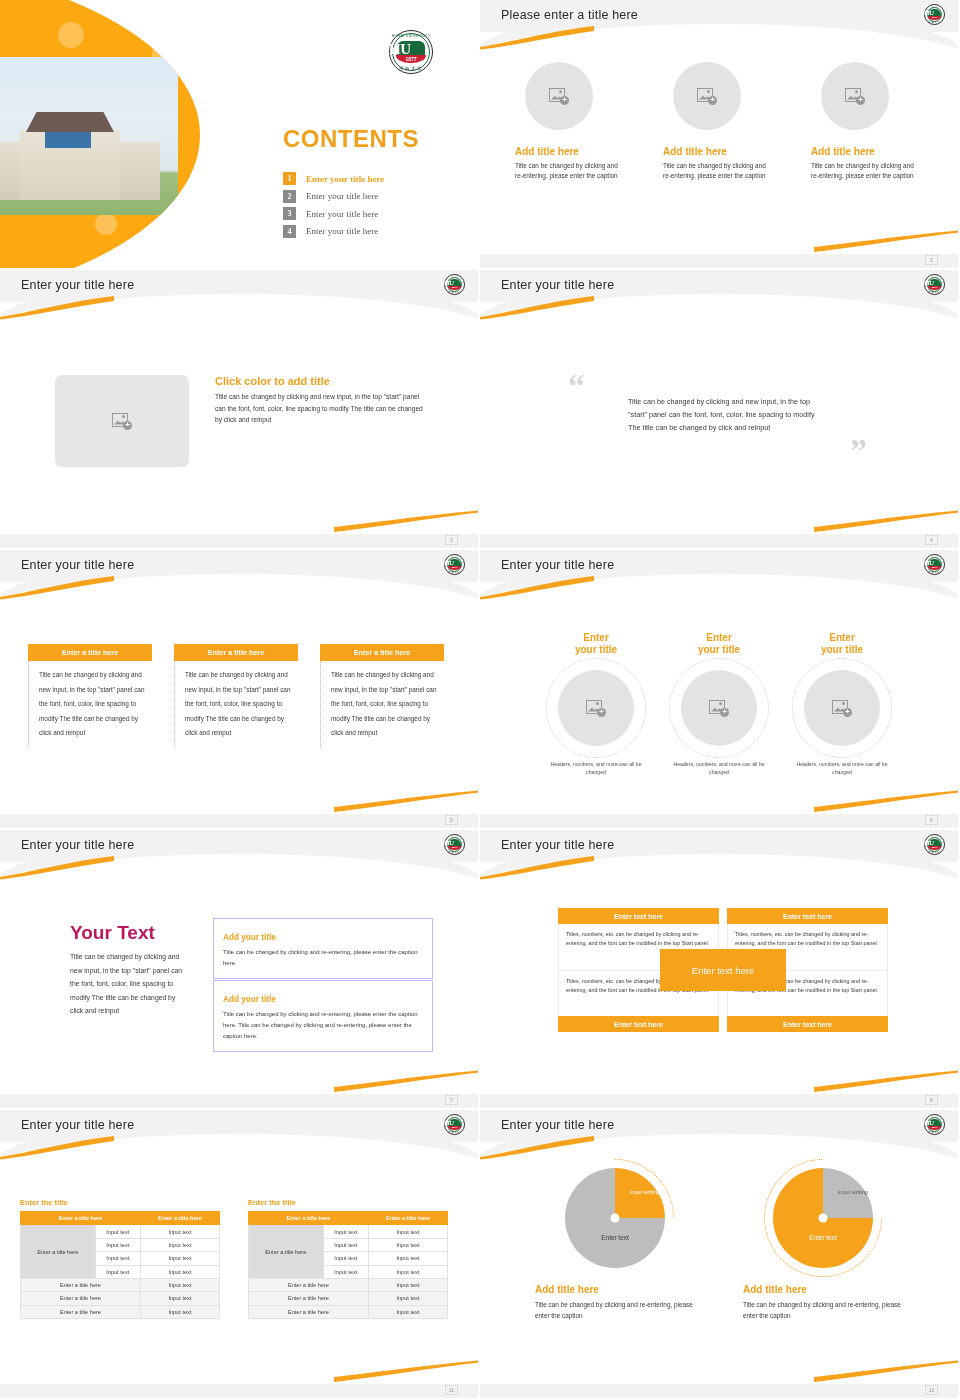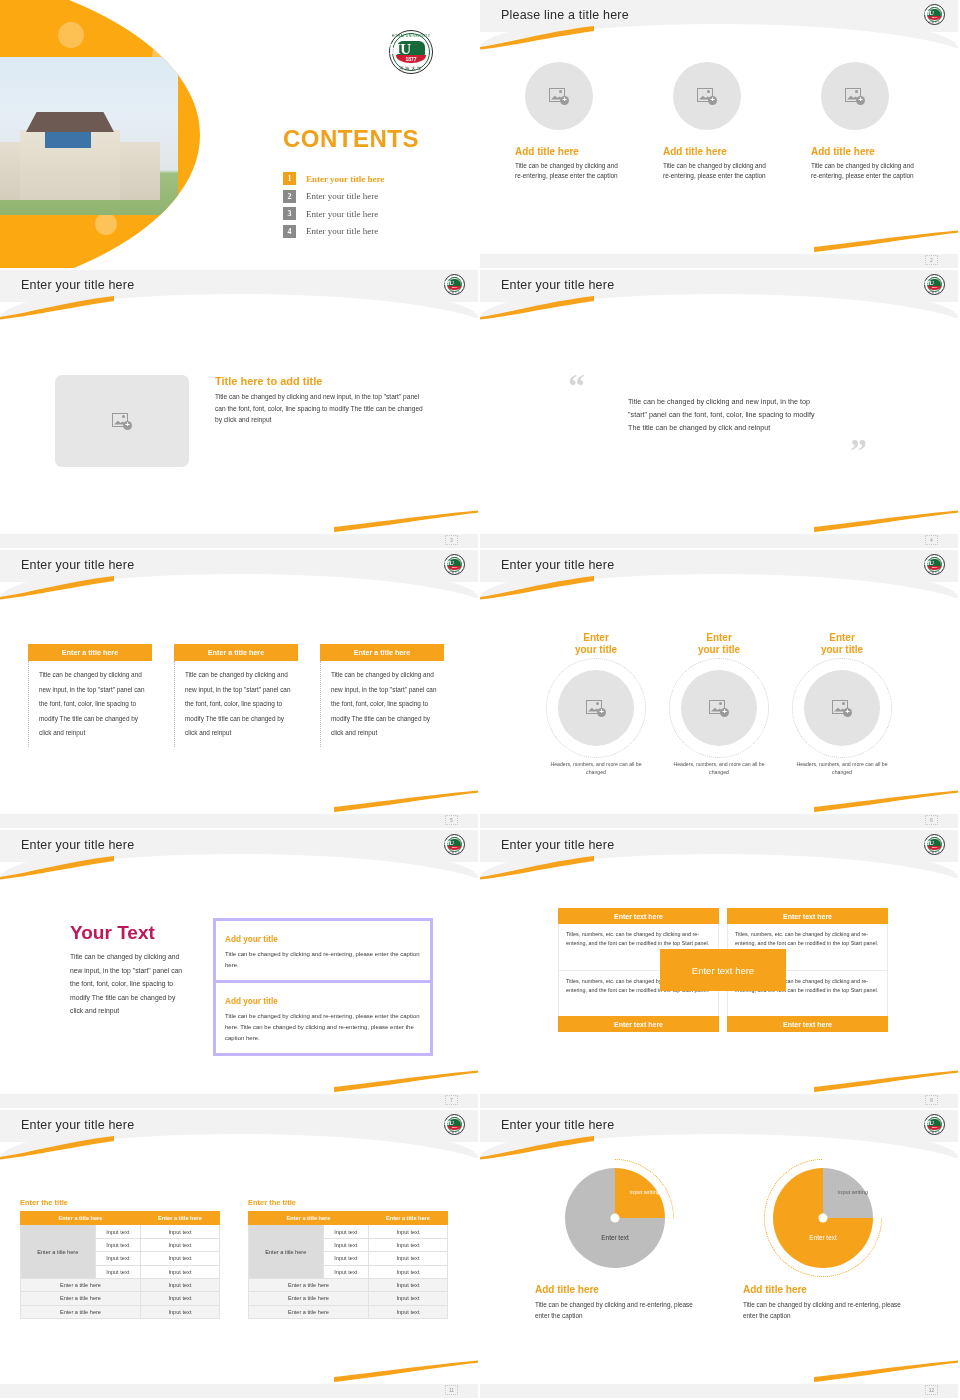--- a/index.html
+++ b/index.html
@@ -173,21 +173,21 @@
              border:1px dotted #cfcfcf; border-radius:50%;
              display:flex; align-items:center; justify-content:center; }
   .s6-ring .ph-circle { width:76px; height:76px; }
   .s6-cap { margin-top:2px; font-size:5.2px; line-height:8px; color:#555; }
 
   
   .s7-left { position:absolute; left:70px; top:92px; width:120px; z-index:4; }
   .s7-big { font-size:19px; color:#be185d; font-weight:bold; }
   .s7-p { margin-top:6px; font-size:6.8px; line-height:13.5px; color:#3b3b3b; }
   .s7-box { position:absolute; left:213px; width:220px; z-index:4;
-            border:3px solid #c4b5fd; padding:7px 9px 9px; }
+            border:1px solid #c4b5fd; padding:7px 9px 9px; }
   .s7-box.b1 { top:88px; }
   .s7-box.b2 { top:150px; }
   .s7-bh { font-size:8.2px; color:#f0a01a; font-weight:bold;
            background:#fff; display:inline-block; padding:0 4px; margin:-13px 0 0 -4px; }
   .s7-bp { margin-top:3px; font-size:6px; line-height:11px; color:#3b3b3b; }
 
   
   .s8-grid { position:absolute; left:78px; top:78px; width:330px; z-index:4; }
   .s8-row { display:flex; gap:8px; }
   .s8-cell { width:161px; }
@@ -294,21 +294,21 @@
   <div class="slide">
     <div class="hdr"></div>
       <div class="hdr-curve"></div>
       <div class="hdr-white"></div>
     <svg class="swoosh-tl" viewBox="0 0 120 24">
         <path d="M0 22 C30 18 70 6 120 0 L120 5 C72 12 32 21 2 24 Z" fill="#f7a21b"></path>
       </svg>
     <svg class="swoosh-br" viewBox="0 0 150 22">
         <path d="M150 2 C110 6 50 16 0 22 L0 17 C52 11 110 3 150 0 Z" fill="#f7a21b"></path>
       </svg>
-    <div class="hdr-title">Please line a title here</div>
+    <div class="hdr-title">Please enter a title here</div>
     <div class="logo-slot">
       <div class="logo sm">
           <div class="logo-ring"></div>
           <div class="logo-ring2"></div>
         <div class="logo-top-txt">HOHAI UNIVERSITY</div>
         <div class="logo-green"></div>
         <div class="logo-hu">HU</div>
         <div class="logo-red"></div>
         <div class="logo-year">1877</div>
         <div class="logo-bot-txt">河海大学</div>
@@ -384,21 +384,21 @@
     <div class="s3-wrap">
       <div class="ph-rect">
           <span class="img-icon">
             <span class="frame"></span>
             <span class="mtn"></span>
             <span class="sun"></span>
             <span class="plus">+</span>
           </span>
         </div>
       <div>
-        <div class="s3-h t-orange">Title here to add title</div>
+        <div class="s3-h t-orange">Click color to add title</div>
         <div class="s3-p">Title can be changed by clicking and new input, in the top "start" panel can the font, font, color, line spacing to modify The title can be changed by click and reinput</div>
       </div>
     </div>
     <div class="footbar"></div>
     <div class="pagenum">3</div>
   </div>
 
   <div class="slide">
     <div class="hdr"></div>
       <div class="hdr-curve"></div>

